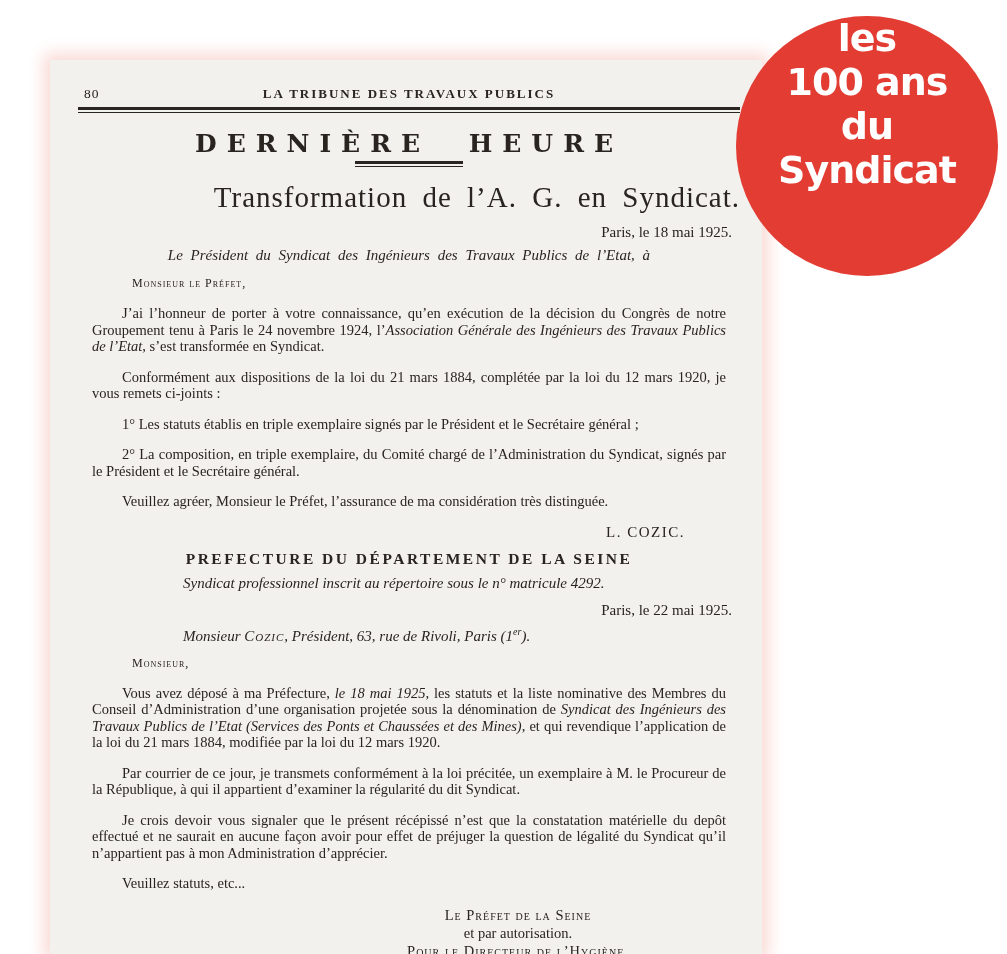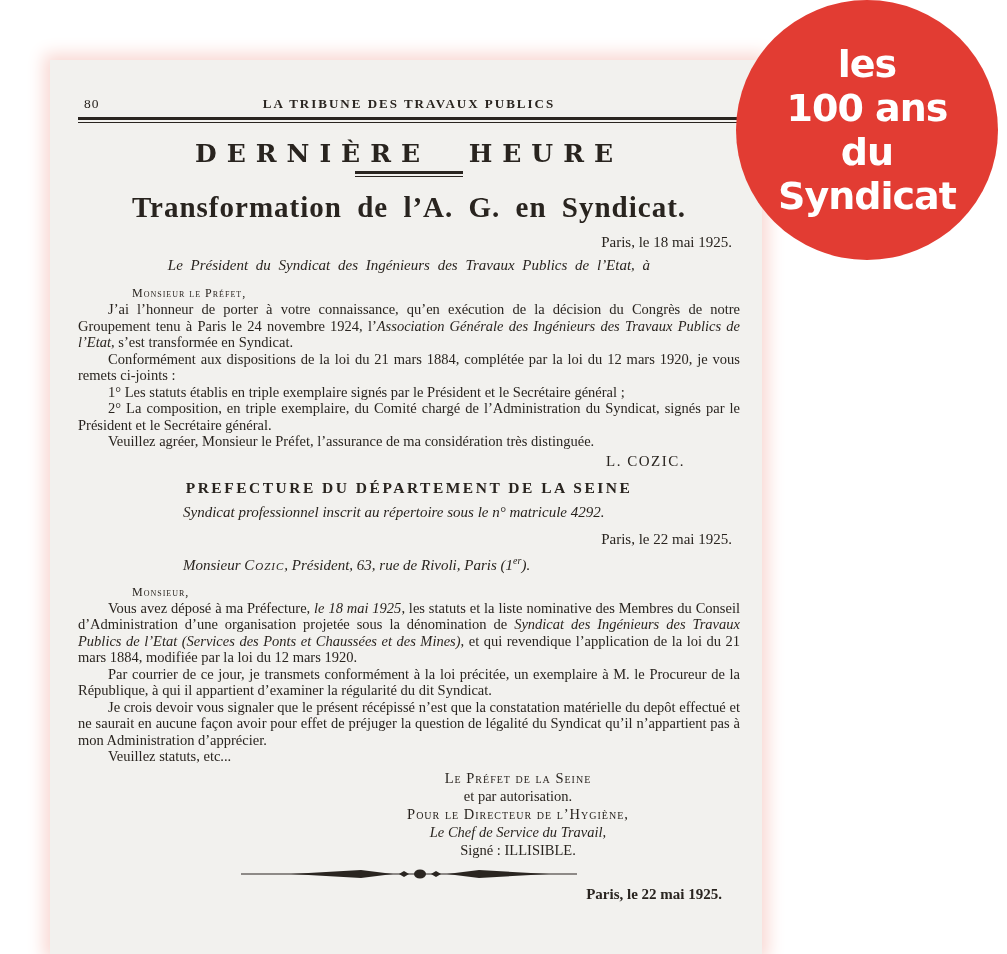--- a/index.html
+++ b/index.html
@@ -7,55 +7,55 @@
     width:1007px;height:954px;position:relative;overflow:hidden;
     background:#ffffff;
     font-family:"Liberation Serif", serif;
     color:#29241f;
   }
   .page{
     position:absolute;left:50px;top:60px;width:712px;height:894px;
     background:#f2f1ee;
     box-shadow:0 0 16px 6px #f9d8d3;
     box-sizing:border-box;
-    padding:36px 22px 0 28px;
+    padding:26px 22px 0 28px;
   }
   .page-header{display:grid;grid-template-columns:120px 1fr 120px;align-items:end;font-size:13.5px;}
   .page-num{padding-left:6px;letter-spacing:1px;}
   .journal{text-align:center;font-weight:bold;letter-spacing:2px;font-size:13px;}
   .header-rule{margin-top:5px;height:2px;border-top:3px solid #2a2520;border-bottom:1px solid #2a2520;}
   .section-title{
     margin-top:16px;text-align:center;
     font-family:"DejaVu Serif", serif;font-weight:bold;
     font-size:25px;letter-spacing:10px;word-spacing:20px;
   }
   .section-underline{width:108px;height:2px;margin:3px auto 0;
     border-top:3px solid #2a2520;border-bottom:1px solid #2a2520;}
   .headline{
-    margin:14px 0 0;text-align:center;font-weight:bold;
+    margin:14px 0 0;text-align:right;font-weight:normal;
     font-size:29px;letter-spacing:1px;word-spacing:7px;
   }
   .dateline{margin-top:10px;text-align:right;font-size:15px;padding-right:8px;}
   .address{margin-top:4px;text-align:center;font-style:italic;font-size:15px;line-height:20px;word-spacing:4px;}
   .salutation{margin:11px 0 0 54px;font-variant:small-caps;letter-spacing:1px;font-size:12px;}
-  .para{margin:0;font-size:14.5px;line-height:16.5px;text-align:justify;text-indent:30px;}
+  .para{margin:14px;font-size:14.5px;line-height:16.5px;text-align:justify;text-indent:30px;}
   .it{font-style:italic;}
   .sc{font-variant:small-caps;letter-spacing:1px;}
   .sig-right{margin-top:3px;text-align:right;padding-right:55px;font-size:15px;letter-spacing:1.5px;}
   .pref-heading{margin-top:9px;text-align:center;font-weight:bold;font-size:15.5px;letter-spacing:2.5px;}
   .registration{margin:7px 0 0 105px;font-style:italic;font-size:15px;}
   .addressee{margin:7px 0 0 105px;font-style:italic;font-size:15px;}
   .sig-block{width:420px;margin:4px 12px 0 auto;text-align:center;font-size:14.5px;line-height:18px;}
   .ornament{display:block;margin:8px auto 0;}
   .footer-dateline{margin-top:5px;text-align:right;font-size:15px;padding-right:18px;font-weight:bold;}
   sup{font-size:10px;}
   .badge{
-    position:absolute;left:736px;top:0px;width:262px;height:260px;border-radius:50%;
+    position:absolute;left:736px;top:16px;width:262px;height:260px;border-radius:50%;
     background:#e23c33;color:#ffffff;
-    display:flex;flex-direction:column;justify-content:center;align-items:center;
+    display:flex;flex-direction:column;align-items:center;
     font-family:"DejaVu Sans", sans-serif;font-weight:bold;text-align:center;
   }
   .badge-line{font-size:38px;line-height:44px;letter-spacing:-1px;}
 </style>
 </head>
 <body>
 
 <div class="page">
 
   <div class="page-header">

